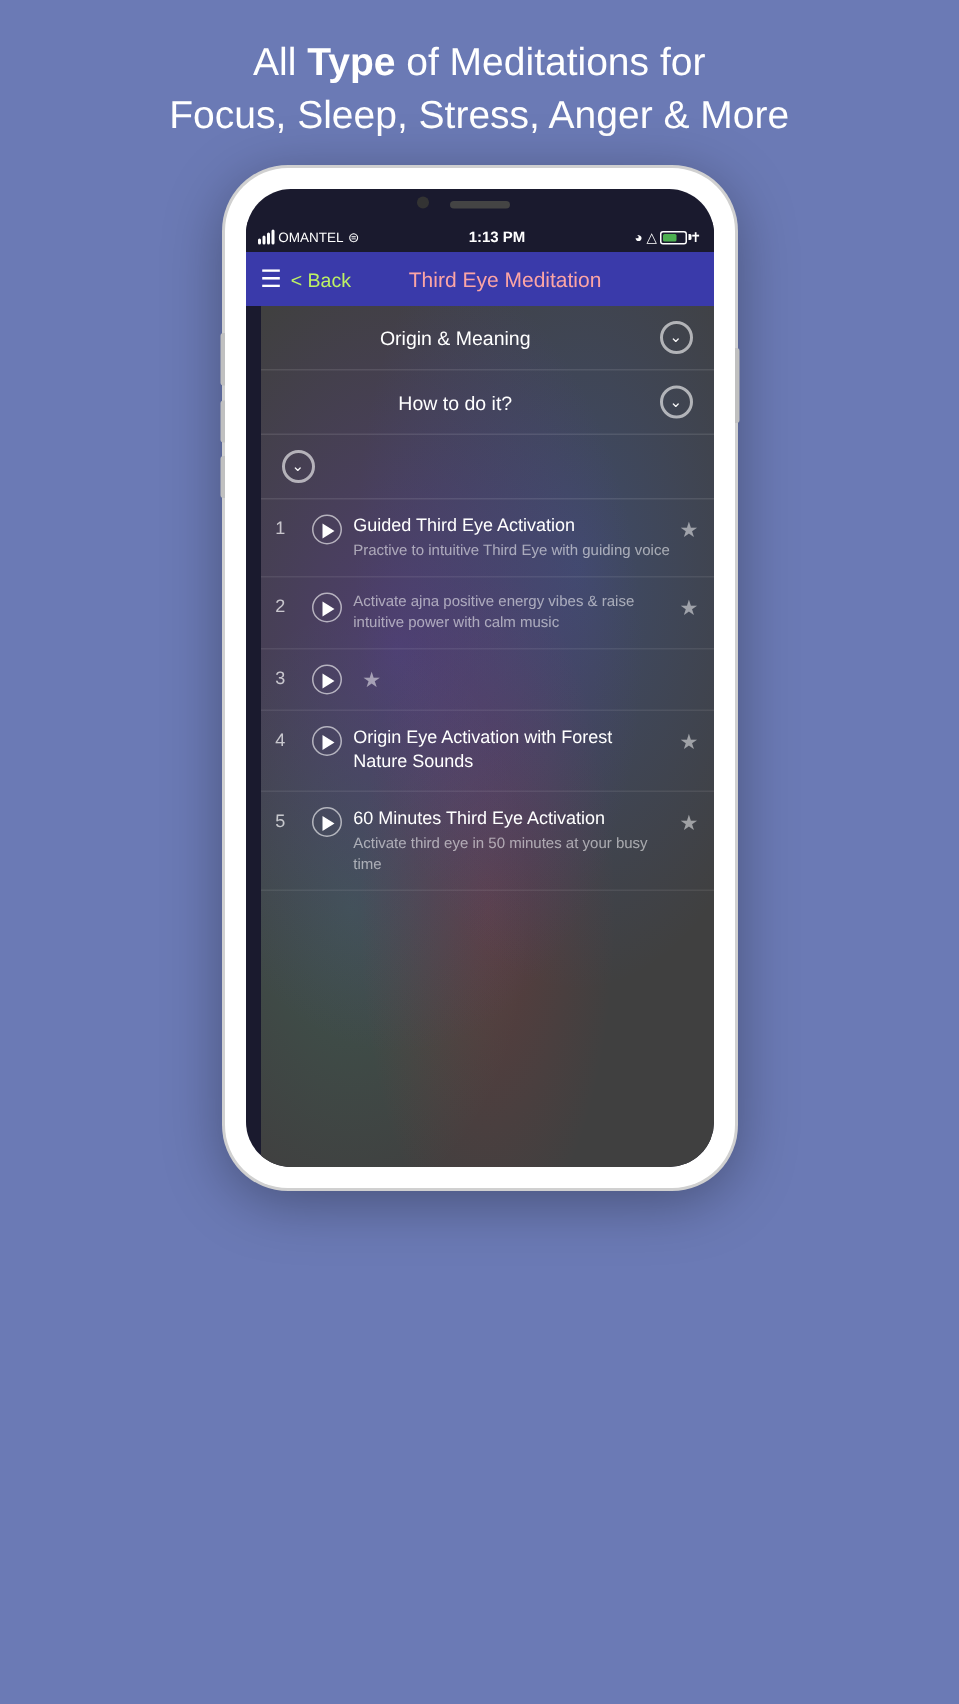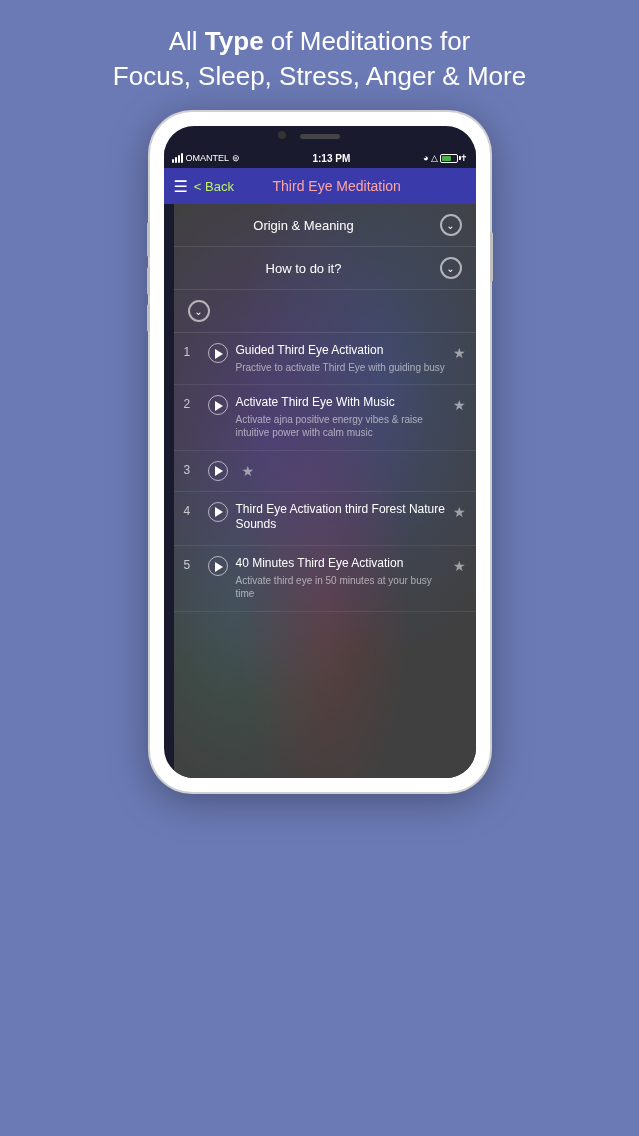--- a/index.html
+++ b/index.html
@@ -396,59 +396,58 @@
         </div>
 
         <div class="track-list" id="track-list">
         <div class="track-item">
       <span class="track-number">1</span>
       <div class="track-play-btn">
         <div class="track-play-icon"></div>
       </div>
       <div class="track-info">
         <div class="track-title">Guided Third Eye Activation</div>
-        <div class="track-desc">Practive to activate Third Eye with guiding busy</div>
+        <div class="track-desc">Practive to intuitive Third Eye with guiding voice</div>
       </div>
       <span class="track-star">★</span>
     </div>
             <div class="track-item">
       <span class="track-number">2</span>
       <div class="track-play-btn">
         <div class="track-play-icon"></div>
       </div>
       <div class="track-info">
-        <div class="track-title">Activate Third Eye With Music</div>
         <div class="track-desc">Activate ajna positive energy vibes &amp; raise intuitive power with calm music</div>
       </div>
       <span class="track-star">★</span>
     </div>
             <div class="track-item">
       <span class="track-number">3</span>
       <div class="track-play-btn">
         <div class="track-play-icon"></div>
       </div>
       <span class="track-star">★</span>
     </div>
             <div class="track-item">
       <span class="track-number">4</span>
       <div class="track-play-btn">
         <div class="track-play-icon"></div>
       </div>
       <div class="track-info">
-        <div class="track-title">Third Eye Activation third Forest Nature Sounds</div>
+        <div class="track-title">Origin Eye Activation with Forest Nature Sounds</div>
       </div>
       <span class="track-star">★</span>
     </div>
             <div class="track-item">
       <span class="track-number">5</span>
       <div class="track-play-btn">
         <div class="track-play-icon"></div>
       </div>
       <div class="track-info">
-        <div class="track-title">40 Minutes Third Eye Activation</div>
+        <div class="track-title">60 Minutes Third Eye Activation</div>
         <div class="track-desc">Activate third eye in 50 minutes at your busy time</div>
       </div>
       <span class="track-star">★</span>
     </div>
           </div>
       </div>
     </div>
   </div>
 </div>
 

